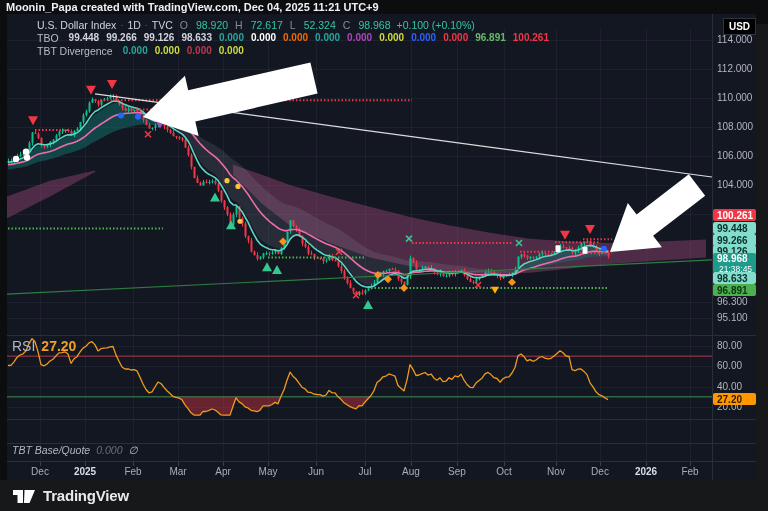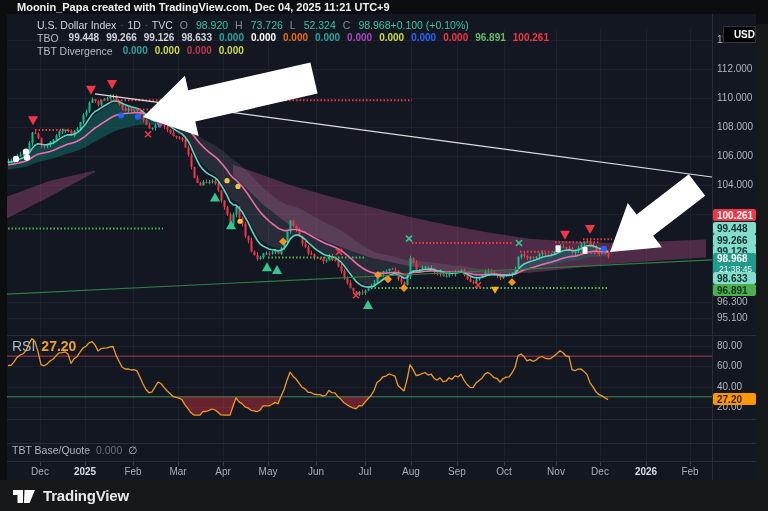--- a/index.html
+++ b/index.html
@@ -1,36 +1,36 @@
 <!DOCTYPE html>
 <html><head>
 <meta charset="utf-8">
 <style>
   html,body{margin:0;padding:0;background:#17181a;}
   #app{position:relative;width:768px;height:511px;overflow:hidden;background:#17181a;
        font-family:"Liberation Sans",sans-serif;-webkit-font-smoothing:antialiased;}
   .topbar{position:absolute;left:0;top:0;width:768px;height:24px;background:#0c0d0f;
-          color:#eef0f4;font-size:11px;font-weight:700;line-height:14px;padding-left:17px;box-sizing:border-box;white-space:nowrap;}
+          color:#eef0f4;font-size:11px;font-weight:700;line-height:14px;padding-left:6px;box-sizing:border-box;white-space:nowrap;}
   .leftstrip{position:absolute;left:0;top:14px;width:7px;height:466px;background:#0c0d0f;}
   .chart{position:absolute;left:7px;top:14px;width:749px;height:466px;background:#131722;}
   .legend{position:absolute;left:30px;top:4px;z-index:5;pointer-events:none;}
   .lrow{display:flex;align-items:center;height:13px;white-space:nowrap;font-size:10.5px;color:#d1d4dc;pointer-events:auto;}
   .lrow .sep{color:#6a6f7a;margin:0 4px;font-size:9px;}
   .lrow .lbl{color:#868b98;margin-left:7px;}
   .lrow .val{color:#35c4a2;font-weight:400;margin-left:8px;}
-  .lrow .chg{color:#35c4a2;margin-left:0;}
+  .lrow .chg{color:#35c4a2;margin-left:6px;}
   .lrow .iname{color:#b8bcc6;margin-right:3px;}
   .lrow .tval{font-weight:700;margin-left:7px;font-size:10px;}
   .rsi-label{position:absolute;left:5px;top:324px;z-index:5;font-size:14px;color:#b2b5be;}
   .rsi-label .rsi-val{color:#f0a029;font-weight:700;margin-left:6px;}
   .obv-label{position:absolute;left:5px;top:408px;z-index:5;font-size:10.5px;color:#c8ccd4;}
-  .tbtbq-label{position:absolute;left:5px;top:430px;z-index:5;font-size:10.5px;color:#b2b5be;}
+  .tbtbq-label{position:absolute;left:5px;top:430px;z-index:5;font-size:10.5px;color:#b2b5be;font-style:italic;}
   .tbtbq-label .dim{color:#6a6f7a;margin:0 6px;}
-  .usd-btn{position:absolute;left:716px;top:12px;width:31px;height:15px;background:#000;border:1px solid #2f333d;
-           border-radius:0;color:#fff;font-size:10px;font-weight:700;text-align:right;line-height:15px;z-index:6;}
+  .usd-btn{position:absolute;left:716px;top:4px;width:31px;height:15px;background:#000;border:1px solid #2f333d;
+           border-radius:0;color:#fff;font-size:10px;font-weight:700;text-align:center;line-height:15px;z-index:6;}
   .bottombar{position:absolute;left:0;top:480px;width:628px;height:31px;background:#17181a;}
   .tv-logo{position:absolute;left:12px;top:5px;display:flex;align-items:center;gap:7px;color:#e8eaed;
            font-size:15px;font-weight:700;letter-spacing:-0.2px;}
   svg text{font-family:"Liberation Sans",sans-serif;}
 </style>
 </head>
 <body>
 
 <div id="app">
 
@@ -839,21 +839,21 @@
     <div class="legend">
       <div class="lrow">
         <span>U.S. Dollar Index</span>
         <span class="sep">·</span>
         <span>1D</span>
         <span class="sep">·</span>
         <span>TVC</span>
         <span class="lbl">O</span>
         <span class="val">98.920</span>
         <span class="lbl">H</span>
-        <span class="val">73.726</span>
+        <span class="val">72.617</span>
         <span class="lbl">L</span>
         <span class="val">52.324</span>
         <span class="lbl">C</span>
         <span class="val">98.968</span>
         <span class="chg">+0.100 (+0.10%)</span>
       </div>
       <div class="lrow" id="tbo-row">
         <span class="iname">TBO</span>
       <span class="tval" style="color: rgb(209, 212, 220);">99.448</span>
           <span class="tval" style="color: rgb(209, 212, 220);">99.266</span>

